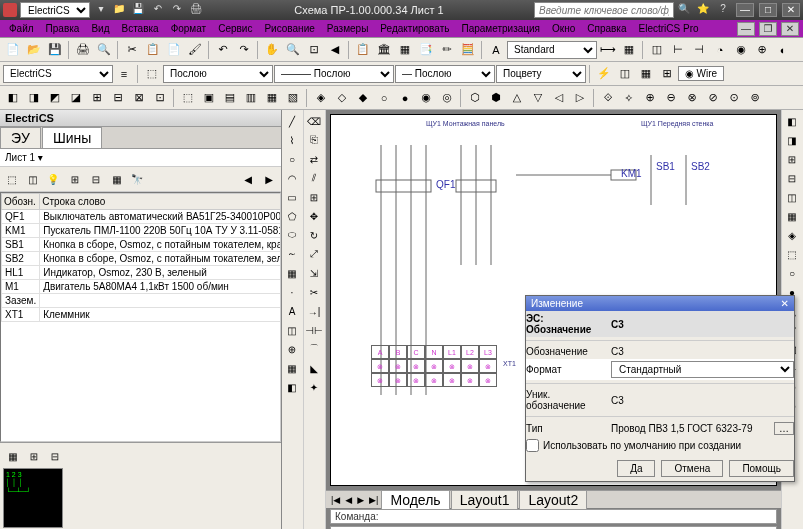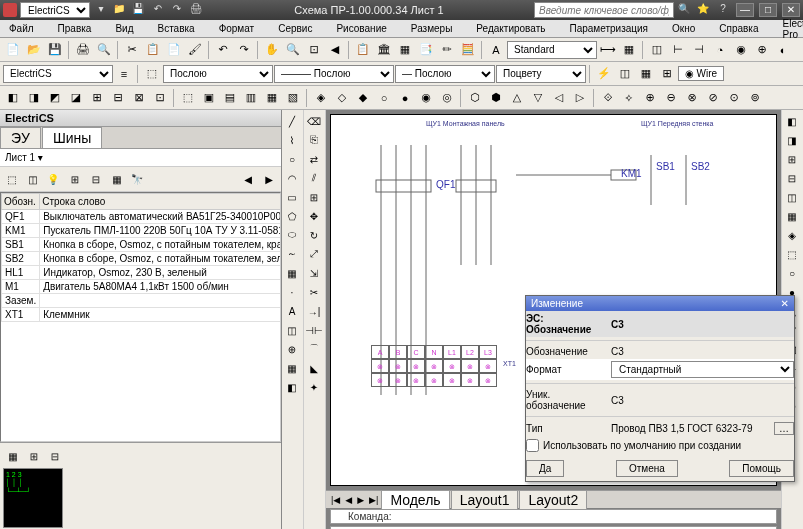--- a/index.html
+++ b/index.html
@@ -4,21 +4,21 @@
 <style>
 *{box-sizing:border-box;margin:0;padding:0;font-family:Tahoma,Arial,sans-serif;font-size:10px}
 body{background:#d6d3ce;width:803px;height:529px;overflow:hidden;position:relative}
 .titlebar{height:20px;background:linear-gradient(#5a5a5a,#3a3a3a);display:flex;align-items:center;color:#fff;padding:0 3px;gap:3px}
 .tb-icon{width:14px;height:14px;background:#c44;border-radius:2px}
 .tb-combo{background:#fff;color:#000;border:1px solid #888;padding:1px 3px;height:16px;min-width:70px;font-size:10px}
 .tb-title{flex:1;text-align:center;font-size:11px;color:#eee}
 .tb-search{background:#fff;color:#888;border:1px solid #888;padding:1px 4px;height:16px;width:140px;font-style:italic;font-size:10px}
 .tb-btn{width:16px;height:16px;text-align:center;line-height:14px;cursor:pointer;color:#ddd}
 .tb-winbtn{width:18px;height:14px;background:#666;border:1px solid #888;text-align:center;line-height:12px;margin-left:2px;color:#fff}
-.menubar{height:18px;background:#e5e5e5;display:flex;align-items:center;padding:0 4px;gap:14px;border-bottom:1px solid #999}
+.menubar{height:18px;background:#a21caf;display:flex;align-items:center;padding:0 4px;gap:2px;border-bottom:1px solid #999}
 .menu-item{padding:1px 5px;cursor:pointer;font-size:10px}
 .toolbar{height:24px;background:#efece5;border-bottom:1px solid #b0b0b0;display:flex;align-items:center;padding:0 3px;gap:1px;overflow:hidden}
 .tbtn{width:20px;height:20px;border:1px solid transparent;display:flex;align-items:center;justify-content:center;cursor:pointer;font-size:11px}
 .tsep{width:2px;height:18px;border-left:1px solid #aaa;margin:0 2px}
 .tcombo{background:#fff;border:1px solid #888;height:18px;padding:0 2px;min-width:80px;font-size:10px}
 .main{display:flex;height:432px;position:relative}
 .left-panel{width:282px;background:#efece5;border-right:1px solid #888;display:flex;flex-direction:column}
 .panel-title{background:linear-gradient(#e8e8e8,#d0d0d0);padding:2px 5px;font-weight:bold;border-bottom:1px solid #999;font-size:11px}
 .tabs{display:flex;background:#d6d3ce;border-bottom:1px solid #999}
 .tab{padding:2px 10px;background:#efece5;border:1px solid #999;border-bottom:none;margin-right:1px;cursor:pointer;font-size:14px}
@@ -45,23 +45,23 @@
 .canvas-tabs{height:18px;background:#d6d3ce;display:flex;align-items:center;padding:0 3px;gap:1px;border-top:1px solid #999}
 .ctab{padding:1px 8px;background:#efece5;border:1px solid #999;font-size:14px;cursor:pointer}
 .ctab.active{background:#fff}
 .dialog{position:absolute;left:525px;top:185px;width:270px;background:#efece5;border:1px solid #666;box-shadow:2px 2px 4px rgba(0,0,0,0.3);z-index:100}
 .dlg-title{background:linear-gradient(#7a96df,#4a6acc);color:#fff;padding:2px 5px;font-size:11px;display:flex;justify-content:space-between}
 .dlg-body{}
 .dlg-row{display:flex;padding:2px 0;align-items:center}
 .dlg-label{width:85px;font-size:10px}
 .dlg-value{flex:1;font-size:10px}
 .dlg-select{flex:1;background:#fff;border:1px solid #888;height:17px;padding:0 3px;font-size:10px}
-.dlg-buttons{display:flex;justify-content:space-between;gap:6px;padding:6px 0 4px}
+.dlg-buttons{display:flex;justify-content:flex-end;gap:6px;padding:6px 0 4px}
 .dlg-btn{padding:2px 12px;background:#efece5;border:1px solid #888;cursor:pointer;font-size:10px}
-.cmdline{height:15px;background:#fff;border:1px solid #999;padding:1px 17px;font-size:10px;color:#333;margin:1px 4px}
+.cmdline{height:15px;background:#fff;border:1px solid #999;padding:1px 4px;font-size:10px;color:#333;margin:1px 4px}
 .navctl{font-size:9px;cursor:pointer;padding:0 2px}
 </style>
 </head>
 <body>
 
 <div class="titlebar">
   <div class="tb-icon"></div>
   <select class="tb-combo"><option>ElectriCS</option></select>
   <span class="tb-btn">▾</span>
   <span class="tb-btn">📁</span>

